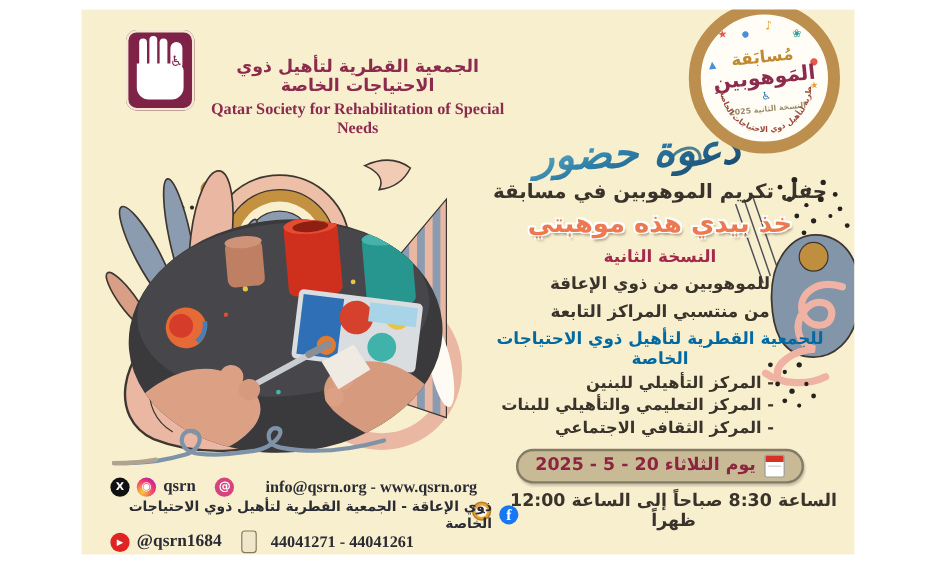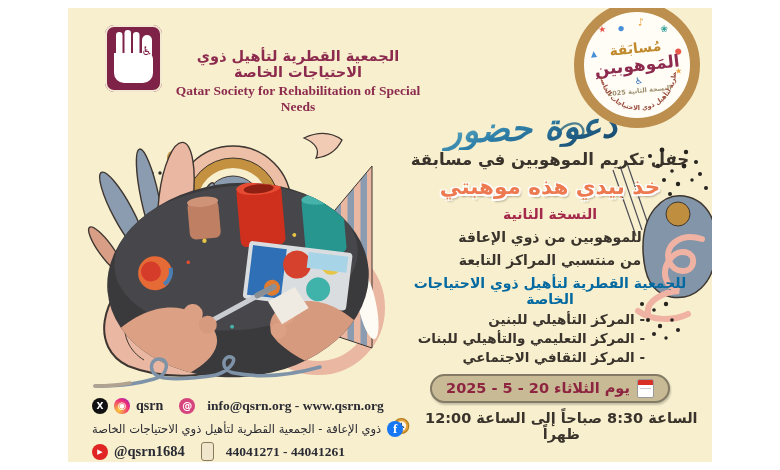--- a/index.html
+++ b/index.html
@@ -53,22 +53,22 @@
           font-family:"Liberation Serif",serif}
   .frow{display:flex;align-items:center;gap:6px;height:23px}
   .ci{width:16px;height:16px;border-radius:50%;display:flex;align-items:center;justify-content:center;
       color:#fff;font-family:"DejaVu Sans",sans-serif;font-weight:bold;flex:0 0 auto}
   .x-ic{background:#111;font-size:9px}
   .ig-ic{background:radial-gradient(circle at 30% 75%,#f9ce34,#ee2a7b 62%,#6228d7);font-size:10px}
   .at-ic{background:#d6447e;font-size:10px}
   .fb-ic{background:#1877f2;font-family:"Liberation Serif",serif;font-size:13px}
   .yt-ic{background:#e02424;font-size:7px}
   .handle{font-size:14px;font-weight:bold}
-  .mailweb{font-size:13.5px;font-weight:bold;margin-left:6px}
-  .fbname{font-size:11.5px;font-weight:normal;font-family:"DejaVu Sans",sans-serif;direction:rtl}
+  .mailweb{font-size:13.5px;font-weight:bold;margin-left:20px}
+  .fbname{font-size:11.5px;font-weight:bold;font-family:"DejaVu Sans",sans-serif;direction:rtl}
   .ytname{font-size:14.5px;font-weight:bold}
   .phone-ic{width:11px;height:17px;border:1.5px solid #8a7a5c;border-radius:3px;background:#efe6cc;margin-left:10px;flex:0 0 auto}
   .phones{font-size:13.5px;font-weight:bold;margin-left:6px}
 </style>
 </head>
 <body>
 
 <div class="design">
 
   <svg class="art" viewBox="0 0 644 454">

